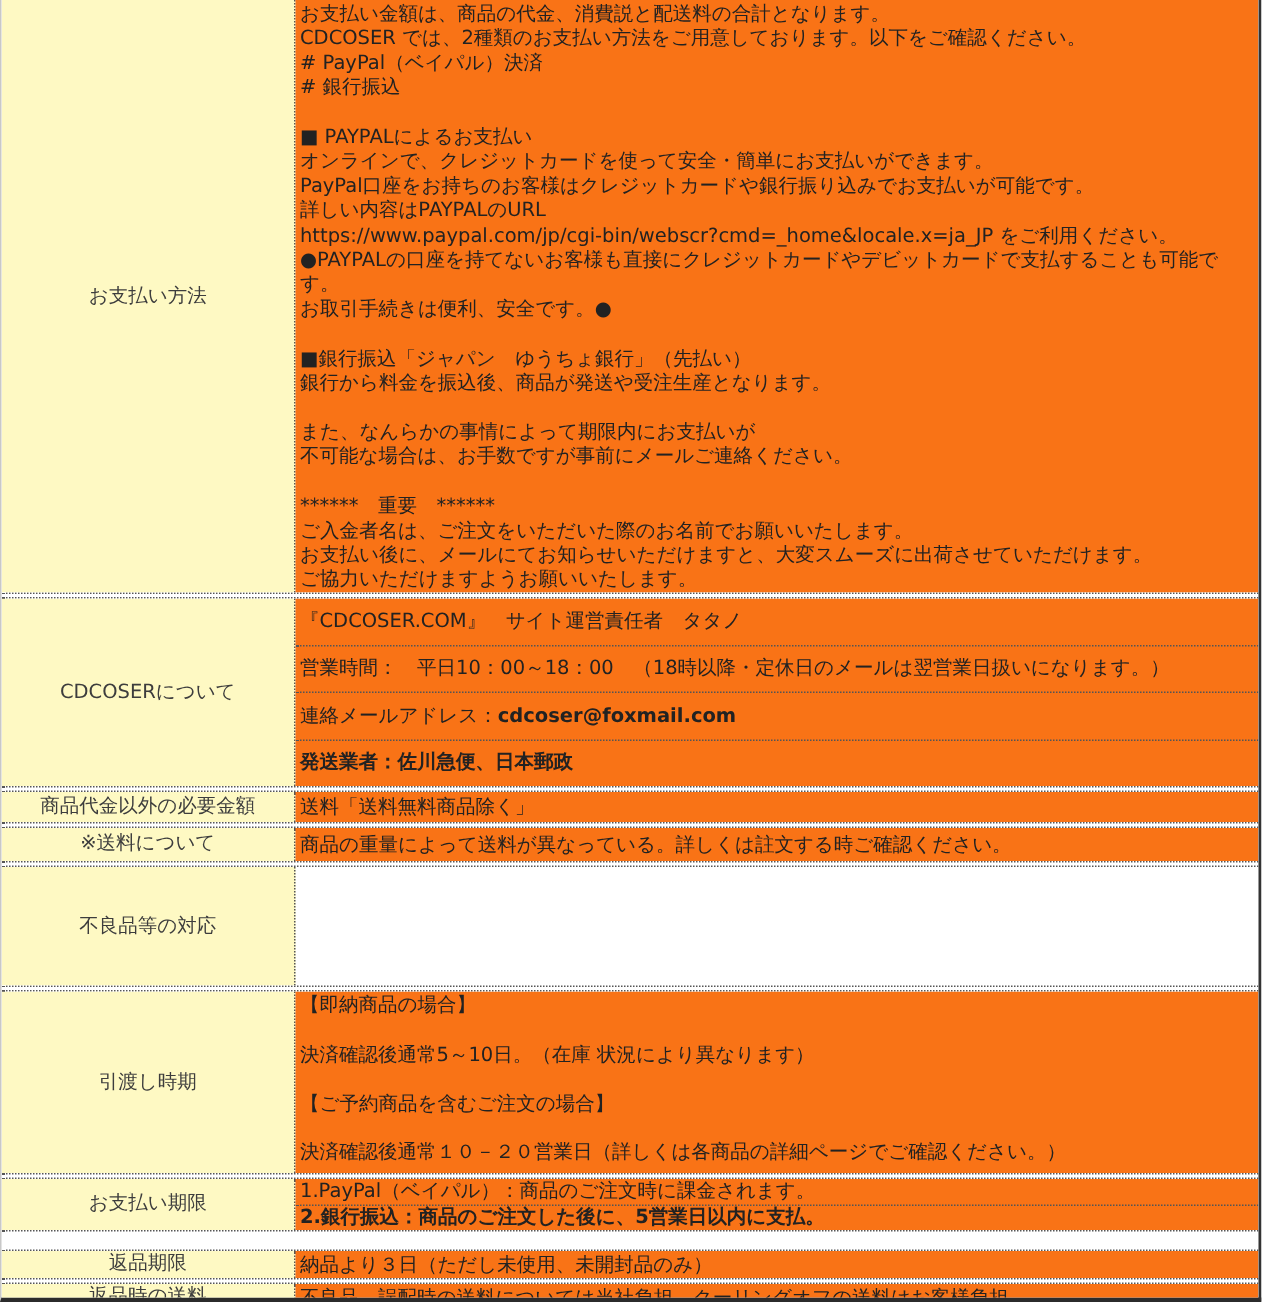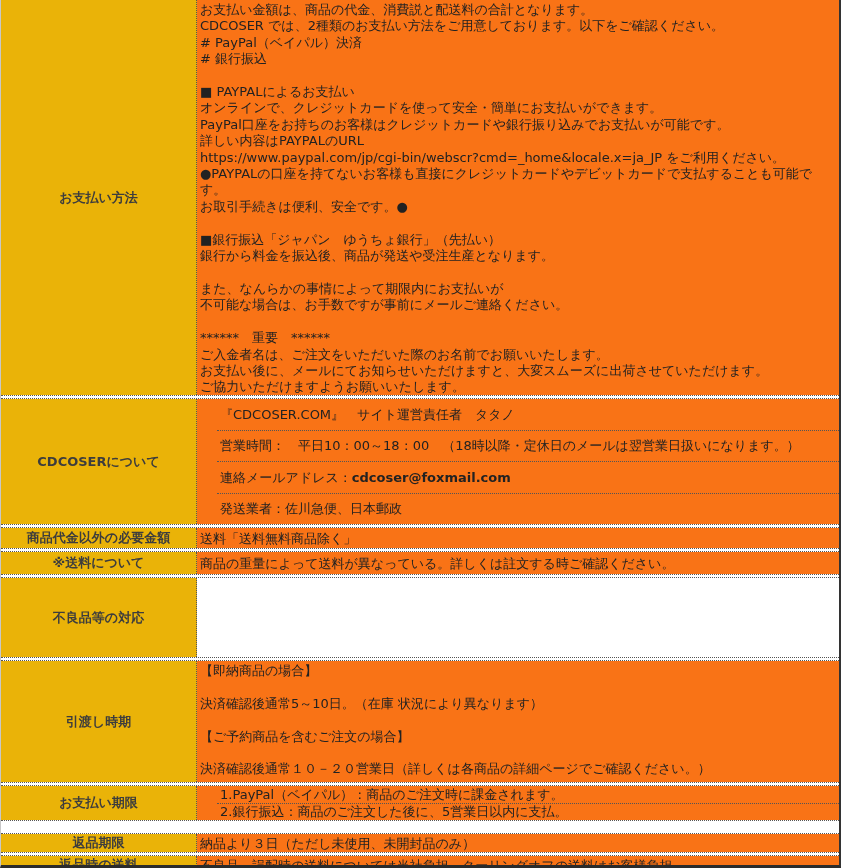--- a/index.html
+++ b/index.html
@@ -14,35 +14,35 @@
     font-size:13px; color:#222;
   }
   .row {
     display:flex; box-sizing:border-box; flex:0 0 auto;
     border-top:1px dotted #555; border-bottom:1px dotted #555;
     margin-top:2px; min-height:0; overflow:hidden;
   }
   .row:first-child { border-top:none; margin-top:0; }
   .hcell {
     flex:0 0 196px; width:196px; box-sizing:border-box;
-    background:#eab308; border-right:1px dotted #555;
+    background:#fef9c3; border-right:1px dotted #555;
     display:flex; align-items:center; justify-content:center;
-    text-align:center; font-weight:bold; color:#3d3d3d;
+    text-align:center; font-weight:normal; color:#3d3d3d;
     padding:0 4px; line-height:16px;
   }
   .ccell { flex:1 1 auto; min-width:0; box-sizing:border-box; overflow:hidden; background:#f97316; }
   .text { padding:2px 3px 0 3px; line-height:16.4px; white-space:pre-line; }
   .oneline { display:flex; align-items:center; padding:0 3px; line-height:15px; height:100%; }
-  .subs { display:flex; flex-direction:column; height:100%;padding-left:20px; }
+  .subs { display:flex; flex-direction:column; height:100%; }
   .sub {
     flex:1 1 0; display:flex; align-items:center;
     padding:0 3px; border-bottom:1px dotted #555; line-height:15px;
     overflow:hidden;
   }
-  .sub:last-child { border-bottom:none; }
+  .sub:last-child { border-bottom:none;font-weight:bold; }
   .sub.tall { flex:2 1 0; line-height:16px; }
   .bold { font-weight:bold; }
   
   .r1 { height:396px; }
   .r2 { height:127px; }
   .r3 { height:22px; }
   .r4 { height:24px; }
   .r5 { height:81px; }
   .r6 { height:123px; }
   .r7 { height:36px; }

